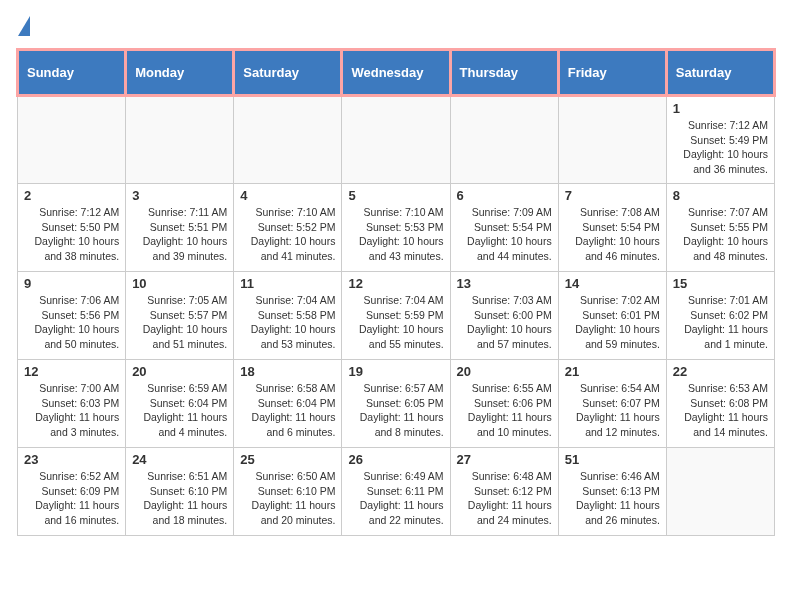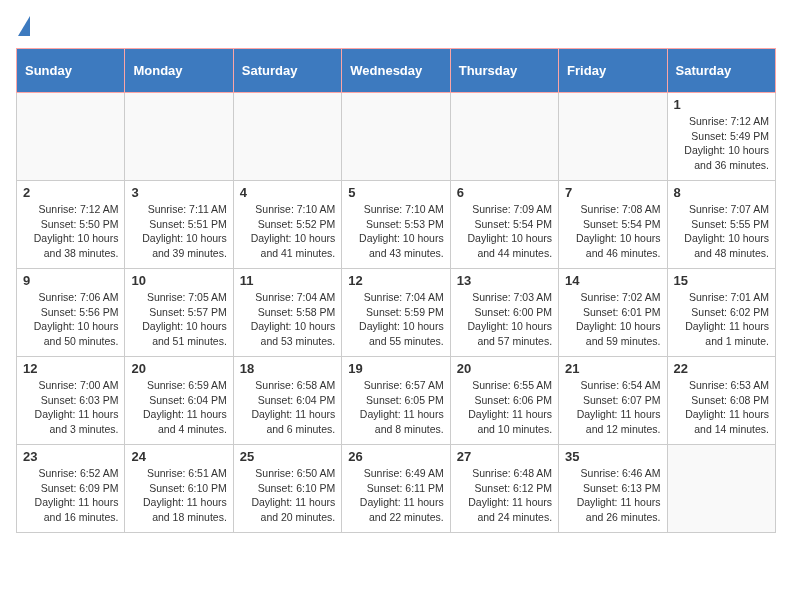--- a/index.html
+++ b/index.html
@@ -59,21 +59,21 @@
       width: 100%;
       border-collapse: collapse;
       border: 1px solid #ccc;
     }
     .calendar th {
       background-color: #3d7abf;
       color: #fff;
       text-align: left;
       padding: 14px 8px;
       font-size: 13px;
-      border: 1px solid #fca5a5;
+      border: 3px solid #fca5a5;
     }
     .calendar td {
       vertical-align: top;
       padding: 4px 6px;
       border: 1px solid #ccc;
       width: calc(100% / 7);
       height: 88px;
       font-size: 11px;
       color: #333;
       background: #fff;
@@ -244,19 +244,19 @@
         </td>
         <td>
           <span class="day-num">26</span>
           <div class="day-info">Sunrise: 6:49 AM<br>Sunset: 6:11 PM<br>Daylight: 11 hours and 22 minutes.</div>
         </td>
         <td>
           <span class="day-num">27</span>
           <div class="day-info">Sunrise: 6:48 AM<br>Sunset: 6:12 PM<br>Daylight: 11 hours and 24 minutes.</div>
         </td>
         <td>
-          <span class="day-num">35</span>
+          <span class="day-num">51</span>
           <div class="day-info">Sunrise: 6:46 AM<br>Sunset: 6:13 PM<br>Daylight: 11 hours and 26 minutes.</div>
         </td>
         <td class="empty"></td>
       </tr>
     </tbody>
 </table>
 
 </body></html>

